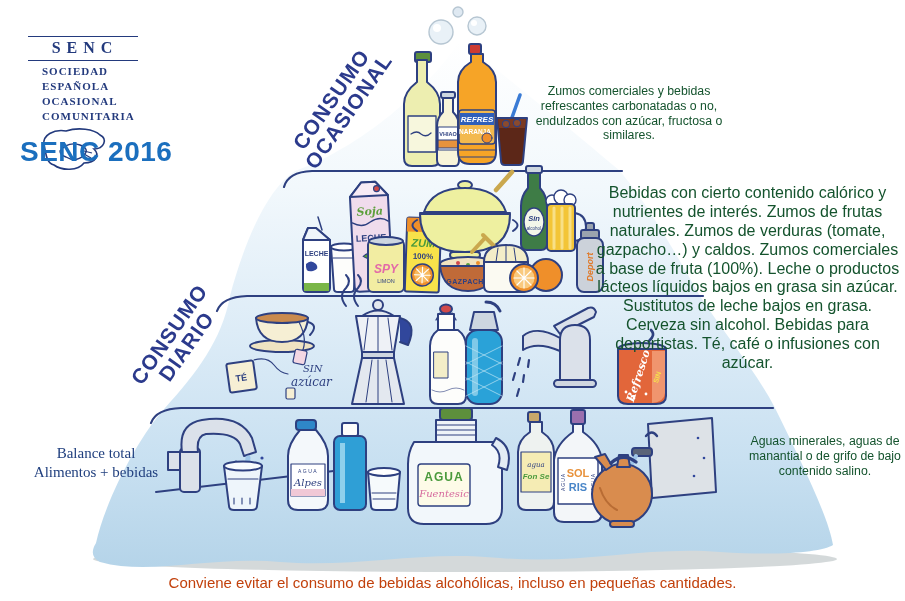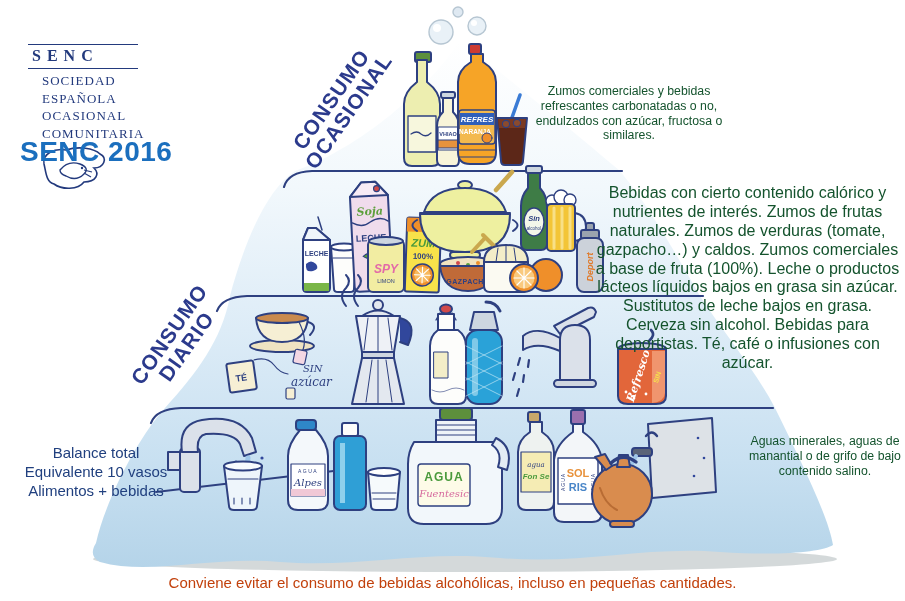--- a/index.html
+++ b/index.html
@@ -1,40 +1,40 @@
 <!DOCTYPE html>
 <html><head>
 <meta charset="utf-8">
 <style>
   html,body{margin:0;padding:0;background:#fff;}
   .stage{position:relative;width:905px;height:601px;background:#fff;overflow:hidden;
          font-family:"Liberation Sans",sans-serif;}
   .abs{position:absolute;}
   
   .logo{left:28px;top:36px;width:110px;color:#233a7d;font-family:"Liberation Serif",serif;}
-  .logo-acronym{display:block;font-size:16px;font-weight:bold;letter-spacing:6px;
-    border-top:1.6px solid #233a7d;border-bottom:1.6px solid #233a7d;padding:2px 0 3px 4px;margin-top:8px;}
+  .logo-acronym{display:block;text-align:center;font-size:16px;font-weight:bold;letter-spacing:6px;
+    border-top:1.6px solid #233a7d;border-bottom:1.6px solid #233a7d;padding:2px 0 3px 4px;}
   .logo-org{margin:3px 0 0 14px;}
-  .logo-org span{display:block;font-size:13px;font-weight:normal;letter-spacing:1px;line-height:1.35;}
+  .logo-org span{display:block;font-size:11px;font-weight:bold;letter-spacing:1px;line-height:1.35;}
   .logo-art{margin:2px 0 0 10px;}
   
   .senc-title{left:20px;top:136px;font-size:28px;font-weight:bold;color:#1b6fbe;letter-spacing:0.5px;}
   
   .rot-label{color:#2b3a8c;font-weight:bold;font-size:21px;line-height:1.02;text-align:center;
     letter-spacing:1px;transform:rotate(-55deg);transform-origin:center;}
   .rot-label span{display:block;}
   .rot-occasional{left:235px;top:84px;width:210px;}
   .rot-daily{left:78px;top:319px;width:200px;}
   
   .annot{color:#14532d;text-align:center;font-size:12.3px;line-height:1.2;}
   .annot-1{left:524px;top:84px;width:210px;}
   .annot-2{left:591px;top:184px;width:313px;font-size:16px;line-height:1.18;}
   .annot-3{left:678px;top:326px;width:222px;}
   .annot-4{left:746px;top:434px;width:158px;}
-  .balance{left:4px;top:444px;width:184px;color:#21407f;font-size:15px;line-height:1.25;text-align:center;}
+  .balance{left:4px;top:444px;width:184px;color:#21407f;font-size:15px;line-height:1.25;text-align:center;font-family:Liberation Serif, serif;}
   .balance span{display:block;}
   .caption{left:0;top:574px;width:905px;text-align:center;color:#c2410c;font-size:15px;}
   
   svg text{stroke:none;font-family:"Liberation Sans",sans-serif;}
   svg text.script{font-family:"DejaVu Serif",serif;font-style:italic;}
 </style>
 </head>
 <body>
 
 <div class="stage">
@@ -400,19 +400,18 @@
     <span>CONSUMO</span>
     <span>DIARIO</span>
   </div>
 
   <div class="abs annot annot-1">Zumos comerciales y bebidas refrescantes carbonatadas o no, endulzados con azúcar, fructosa o similares.</div>
   <div class="abs annot annot-2">Bebidas con cierto contenido calórico y nutrientes de interés. Zumos de frutas naturales. Zumos de verduras (tomate, gazpacho…) y caldos. Zumos comerciales a base de fruta (100%). Leche o productos lácteos líquidos bajos en grasa sin azúcar. Sustitutos de leche bajos en grasa. Cerveza sin alcohol. Bebidas para deportistas. Té, café o infusiones con azúcar.</div>
   <div class="abs annot annot-4">Aguas minerales, aguas de manantial o de grifo de bajo contenido salino.</div>
 
   <div class="abs balance">
     <span>Balance total</span>
-    <span>Equivalente 10 vasos</span>
     <span>Alimentos + bebidas</span>
   </div>
 
   <div class="abs caption">Conviene evitar el consumo de bebidas alcohólicas, incluso en pequeñas cantidades.</div>
 
 </div>
 
 </body></html>

